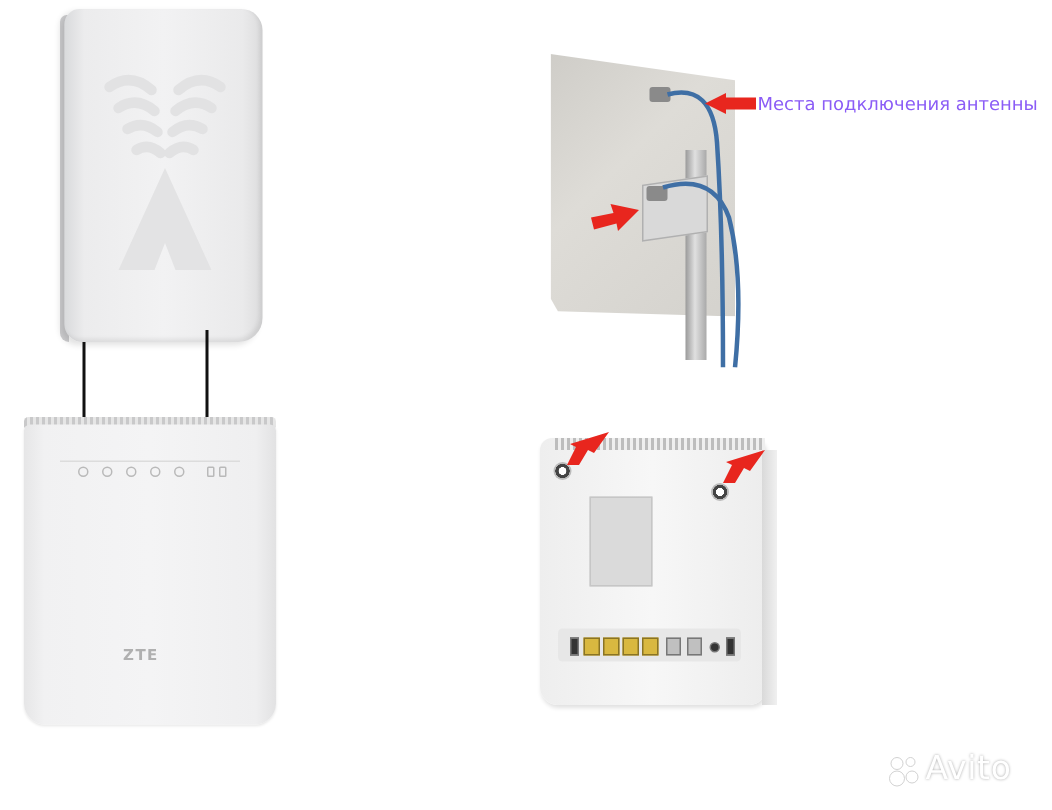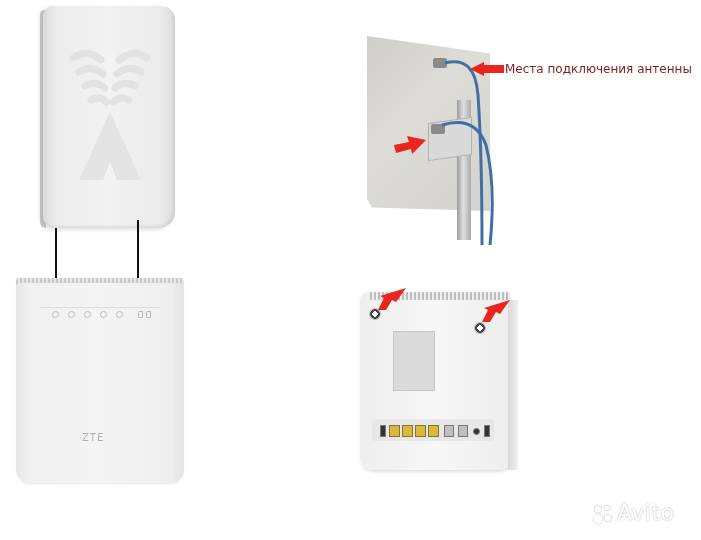--- a/index.html
+++ b/index.html
@@ -8,26 +8,26 @@
   
   .antenna-front{left:43px;top:6px;width:132px;height:222px;background:linear-gradient(90deg,#d9dadc 0%,#ececed 10%,#f2f2f3 50%,#eaeaeb 90%,#dcdcdd 100%);border-radius:10px 14px 16px 12px;box-shadow:-3px 2px 4px rgba(0,0,0,0.12), inset -2px -2px 3px rgba(0,0,0,0.08);}
   .antenna-side{left:40px;top:10px;width:6px;height:218px;background:#cfcfd1;border-radius:6px 0 0 8px;}
   .logo-mark{left:65px;top:40px;width:90px;height:150px;}
   .cable{background:#111;width:2px;}
   
   .router-front{left:16px;top:283px;width:168px;height:200px;background:linear-gradient(90deg,#e6e6e7 0%,#f1f1f2 8%,#f4f4f5 50%,#efeff0 92%,#e2e2e3 100%);border-radius:4px 4px 14px 14px;box-shadow:0 1px 2px rgba(0,0,0,0.1);}
   .router-top{left:16px;top:278px;width:168px;height:7px;background:repeating-linear-gradient(90deg,#c9c9ca 0 2px,#e6e6e6 2px 4px);border-radius:3px 3px 0 0;}
   .led-strip{left:40px;top:307px;width:120px;height:12px;border-top:1px solid #dcdcdc;}
   .led{position:absolute;top:3px;width:5px;height:5px;border:1px solid #b9b9b9;border-radius:50%;}
-  .zte{left:82px;top:432px;font-size:10px;color:#b0b0b0;letter-spacing:1px;font-weight:normal;}
+  .zte{left:82px;top:432px;font-size:10px;color:#b0b0b0;letter-spacing:1px;font-weight:bold;}
   
   .back-panel{left:367px;top:36px;width:123px;height:175px;background:linear-gradient(135deg,#cfcdc8 0%,#dedcd7 40%,#d4d2cd 100%);clip-path:polygon(0 0,100% 10%,100% 100%,4% 98%,0 93%);}
   .pole{left:457px;top:100px;width:14px;height:140px;background:linear-gradient(90deg,#9a9a9a,#e0e0e0 45%,#a9a9a9);}
   .bracket{left:428px;top:120px;width:42px;height:36px;background:#d9d9d9;border:1px solid #b0b0b0;transform:skewY(-8deg);}
-  .caption{left:505px;top:62px;font-size:12px;color:#7f1d1d;font-family:"DejaVu Sans",sans-serif;white-space:nowrap;}
+  .caption{left:505px;top:62px;font-size:12px;color:#8b5cf6;font-family:"DejaVu Sans",sans-serif;white-space:nowrap;}
   
   .router-back{left:360px;top:292px;width:150px;height:178px;background:linear-gradient(90deg,#eeeeee 0%,#f7f7f7 50%,#ededed 100%);border-radius:8px 8px 10px 12px;box-shadow:1px 2px 3px rgba(0,0,0,0.12);}
   .router-back-vent{left:370px;top:292px;width:140px;height:8px;background:repeating-linear-gradient(90deg,#bdbdbd 0 2px,#efefef 2px 4px);}
   .router-back-side{left:508px;top:300px;width:10px;height:170px;background:linear-gradient(90deg,#d9d9d9,#f0f0f0);}
   .port-hole{border-radius:50%;background:radial-gradient(circle,#fff 0 30%,#444 32% 55%,#bbb 57%);}
   .recess{left:393px;top:331px;width:40px;height:58px;background:#dadada;border:1px solid #c6c6c6;}
   .port-bar{left:372px;top:419px;width:122px;height:22px;background:#e7e7e7;border-radius:3px;}
   .lan{position:absolute;top:6px;width:9px;height:10px;background:#d9b840;border:1px solid #8a7424;}
   .tel{position:absolute;top:6px;width:8px;height:10px;background:#c0c0c0;border:1px solid #777;}
   .avito{left:596px;top:500px;font-size:22px;color:#fff;font-weight:normal;text-shadow:0 0 2px rgba(0,0,0,0.35);letter-spacing:0.5px;}

